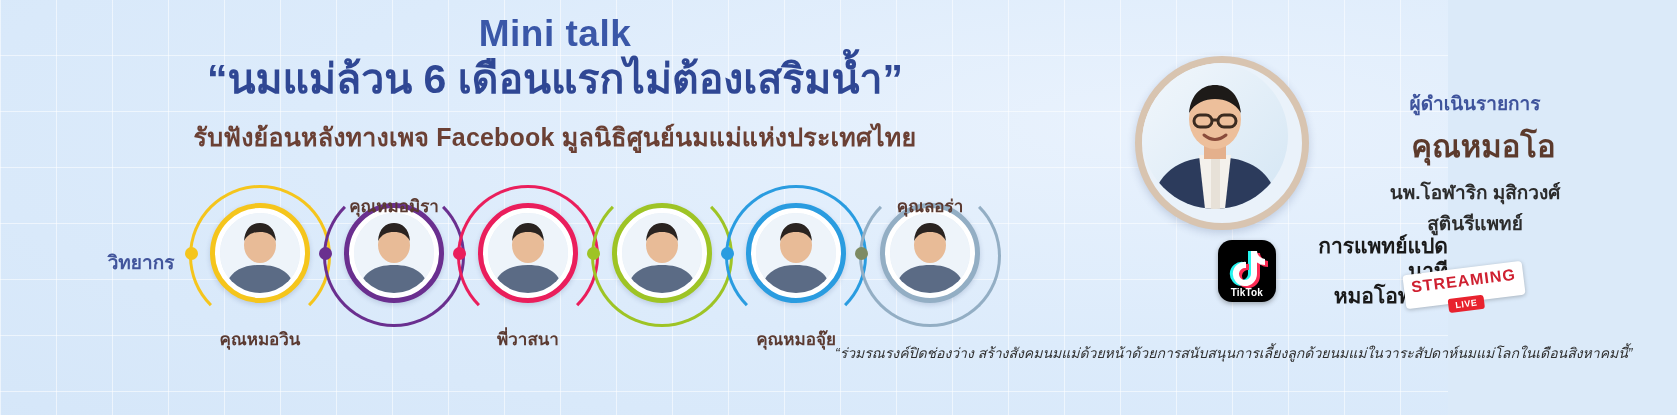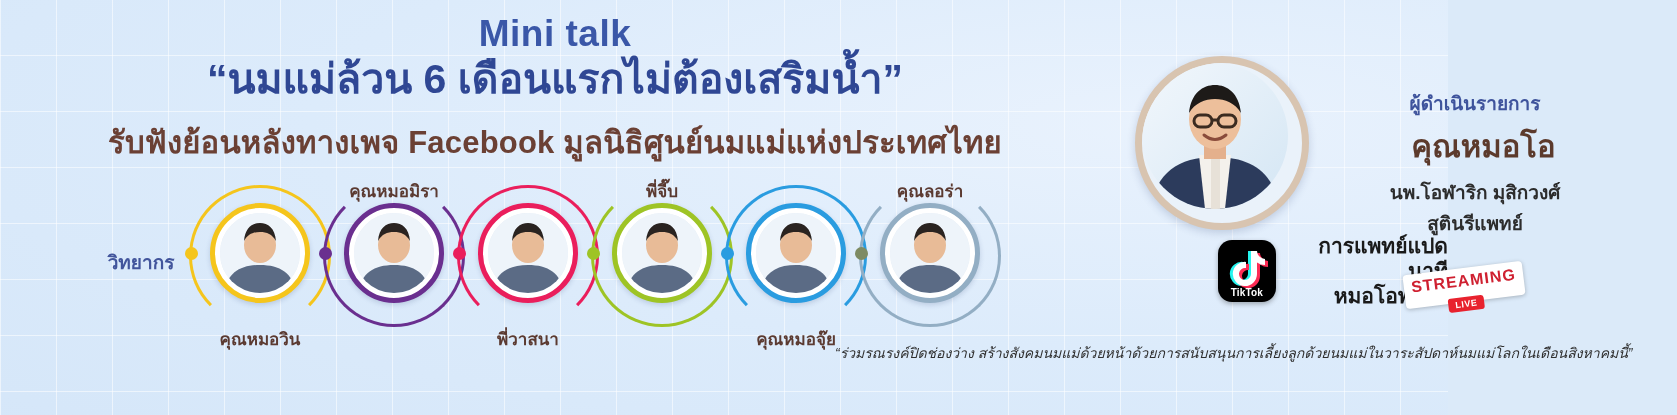--- a/index.html
+++ b/index.html
@@ -20,21 +20,21 @@
   .head{position:absolute;left:0;top:14px;width:1110px;text-align:center;}
   .mini{
     font-size:37px;font-weight:bold;color:#3a57a8;letter-spacing:.5px;
     line-height:1.08;
   }
   .quote{
     font-size:41px;font-weight:bold;color:#2f4794;line-height:1.15;
     margin-top:2px;white-space:nowrap;
   }
   .sub{
-    margin-top:14px;font-size:31px;font-weight:bold;color:#6b4034;
+    margin-top:14px;font-size:25px;font-weight:bold;color:#6b4034;
     letter-spacing:.2px;white-space:nowrap;
   }
   
   .speakers{position:absolute;left:0;top:175px;width:1060px;height:180px;}
   .vitayakorn{
     position:absolute;left:86px;top:72px;width:110px;text-align:center;
     font-size:19px;color:#42559c;font-weight:bold;
   }
   .node{position:absolute;top:0;width:130px;height:170px;}
   .ring{
@@ -53,21 +53,21 @@
     border:3px solid transparent;
   }
   .dot{
     position:absolute;width:13px;height:13px;border-radius:50%;
     top:72px;left:-10px;
   }
   .lbl{
     position:absolute;width:200px;left:-35px;text-align:center;
     font-size:17px;font-weight:bold;color:#5b3a31;white-space:nowrap;
   }
-  .lbl.above{top:2px;}
+  .lbl.above{top:17px;}
   .lbl.below{top:150px;}
   
   .host{position:absolute;left:1135px;top:56px;}
   .host-photo{
     width:160px;height:160px;border-radius:50%;
     border:7px solid #d8c4b0;background:#eaf2fa;overflow:hidden;position:relative;
     box-shadow:0 3px 8px rgba(40,60,110,.2);
   }
   .host-text{position:absolute;left:1310px;top:88px;width:330px;text-align:center;}
   .host-role{font-size:19px;color:#3e539c;font-weight:bold;text-align:center;}
@@ -166,21 +166,20 @@
           <div class="arc" style="border-color: transparent rgb(158, 196, 37) rgb(158, 196, 37); transform: rotate(0deg);"></div>
           <div class="dot" style="background: rgb(158, 196, 37);"></div>
           <div class="ring" style="border-color: rgb(158, 196, 37);">
             <div class="inner"><svg viewBox="0 0 80 80" width="80" height="80">
                 <rect width="80" height="80" fill="#eef4fa"></rect>
                 <path d="M4 80c3-20 16-28 36-28s33 8 36 28z" fill="#5b6b85"></path>
                 <ellipse cx="40" cy="32" rx="16" ry="18" fill="#e8bb97"></ellipse>
                 <path d="M24 28c1-13 8-18 16-18s15 5 16 18c-4-7-9-9-16-9s-12 2-16 9z" fill="#2a2320"></path>
               </svg></div>
           </div>
-          <div class="lbl above">พี่จี๊บ</div>
         </div>
         <div class="node" style="left: 731px;">
           <div class="arc" style="border-color: rgb(42, 156, 224) rgb(42, 156, 224) transparent; transform: rotate(0deg);"></div>
           <div class="dot" style="background: rgb(42, 156, 224);"></div>
           <div class="ring" style="border-color: rgb(42, 156, 224);">
             <div class="inner"><svg viewBox="0 0 80 80" width="80" height="80">
                 <rect width="80" height="80" fill="#eef4fa"></rect>
                 <path d="M4 80c3-20 16-28 36-28s33 8 36 28z" fill="#5b6b85"></path>
                 <ellipse cx="40" cy="32" rx="16" ry="18" fill="#e8bb97"></ellipse>
                 <path d="M24 28c1-13 8-18 16-18s15 5 16 18c-4-7-9-9-16-9s-12 2-16 9z" fill="#2a2320"></path>

